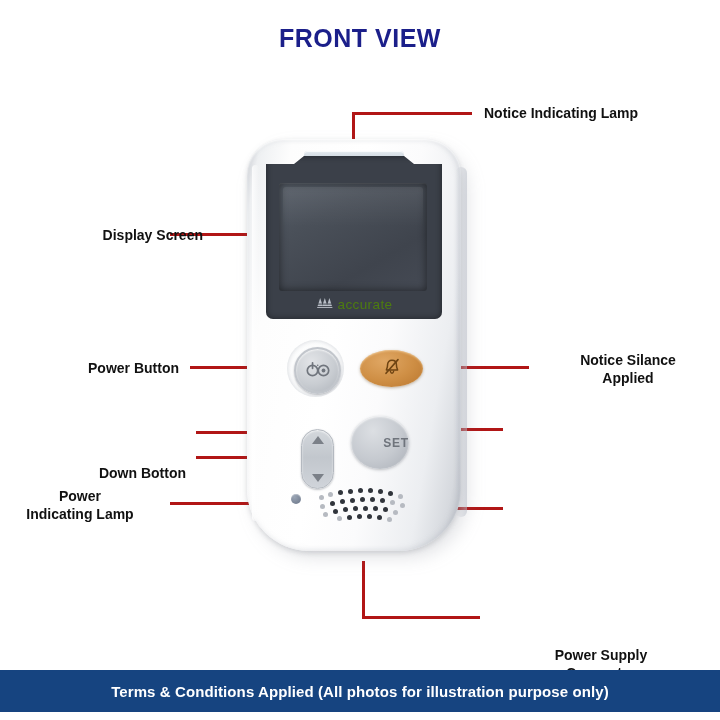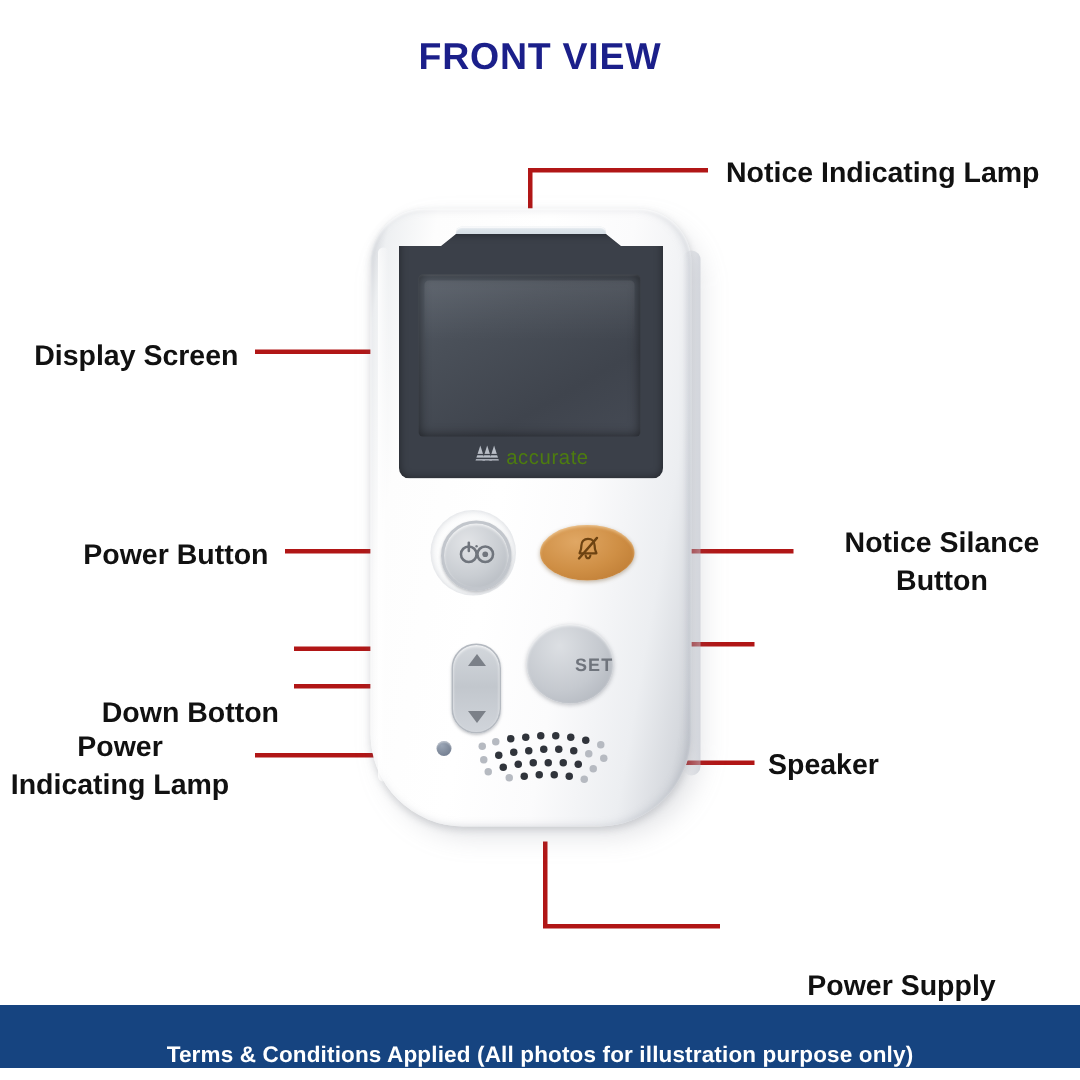--- a/index.html
+++ b/index.html
@@ -272,40 +272,40 @@
   .lead {
     position: absolute;
     background: #b11616;
   }
   .lead-h { height: 3px; }
   .lead-v { width: 3px; }
 
   
   .label {
     position: absolute;
-    font-size: 19px;
+    font-size: 14px;
     font-weight: bold;
     color: #111111;
     line-height: 1.30;
     white-space: pre-line;
   }
   .label.left  { text-align: right; }
   .label.right { text-align: left; }
   .label.center{ text-align: center; }
 
   
   .banner {
     position: absolute;
     left: 0;
     bottom: 8px;
     width: 720px;
     height: 42px;
     background: #164480;
     display: flex;
-    align-items: flex-end;
+    align-items: center;
     justify-content: center;
   }
   .banner-text {
     color: #ffffff;
     font-size: 15px;
     font-weight: bold;
     letter-spacing: 0.1px;
   }
 </style>
 </head>
@@ -430,35 +430,34 @@
       <span class="spk-dot" style="left:30px; top:27px;"></span>
       <span class="spk-dot" style="left:40px; top:26px;"></span>
       <span class="spk-dot" style="left:50px; top:26px;"></span>
       <span class="spk-dot" style="left:60px; top:27px;"></span>
       <span class="spk-dot faint" style="left:70px; top:29px;"></span>
     </div>
   </div>
 
   <div class="label right" style="left:484px; top:104px; width:230px;">Notice Indicating Lamp</div>
 
-  <div class="label left" style="left:0px; top:226px; width:159px;">Display Screen</div>
+  <div class="label left" style="left:0px; top:226px; width:159px;padding-left:44px;">Display Screen</div>
 
   <div class="label left" style="left:0px; top:359px; width:179px;">Power Button</div>
 
   <div class="label center" style="left:539px; top:351px; width:178px;">Notice Silance
-Button</div>
+Applied</div>
 
 
 
   <div class="label left" style="left:0px; top:464px; width:186px;">Down Botton</div>
 
   <div class="label center" style="left:0px; top:487px; width:160px;">Power
 Indicating Lamp</div>
 
-  <div class="label right" style="left:512px; top:499px; width:200px;">Speaker</div>
 
   <div class="label center" style="left:489px; top:602px; width:224px;margin-top:44px;">Power Supply
 Connector</div>
 
   <div class="banner">
     <span class="banner-text">Terms &amp; Conditions Applied  (All photos for illustration purpose only)</span>
   </div>
 
 </div>
 

